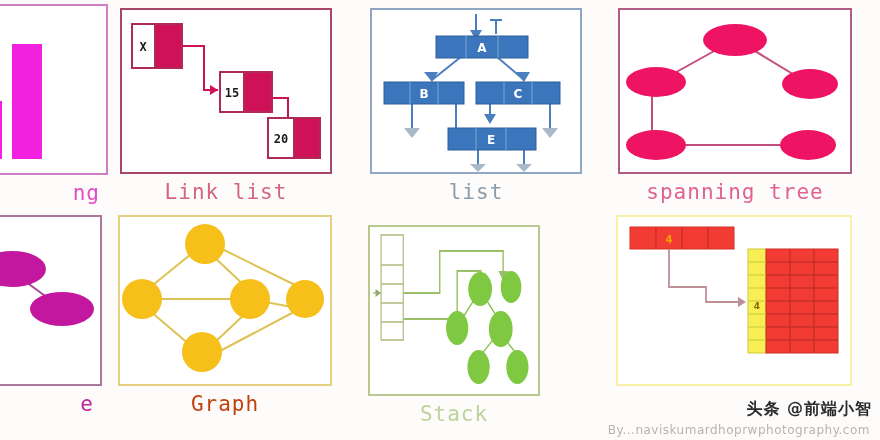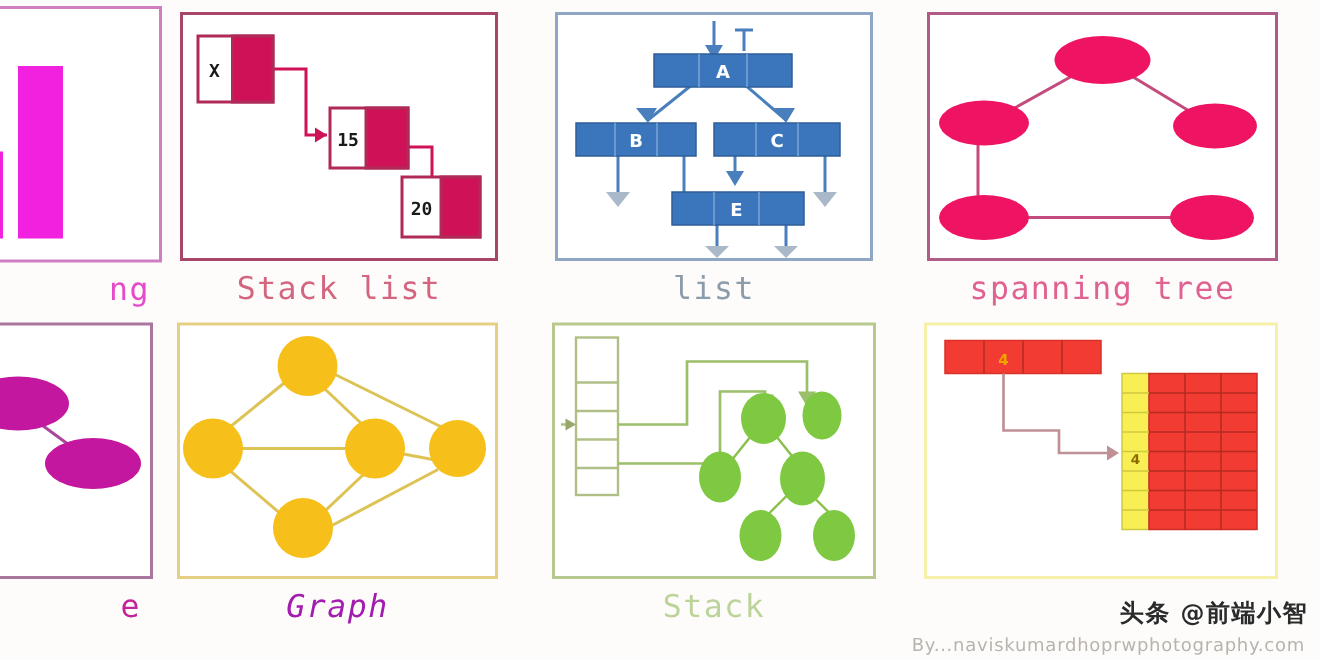--- a/index.html
+++ b/index.html
@@ -74,21 +74,21 @@
             <text x="110" y="87" font-family="DejaVu Sans Mono,monospace" font-size="12" font-weight="bold" fill="#1a1a1a" text-anchor="middle">15</text>
           </g>
           <g>
             <rect x="146" y="108" width="52" height="40" fill="#ffffff" stroke="#b02a58" stroke-width="2"></rect>
             <rect x="172" y="108" width="26" height="40" fill="#cf1258" stroke="#b02a58" stroke-width="2"></rect>
             <text x="159" y="133" font-family="DejaVu Sans Mono,monospace" font-size="12" font-weight="bold" fill="#1a1a1a" text-anchor="middle">20</text>
           </g>
         </svg>
       </div>
     </div>
-    <div class="caption" style="color:#d4657f;">Stack list</div>
+    <div class="caption" style="color:#d4657f;">Link list</div>
   </div>
 
   <div class="cell" style="left:370px;top:8px;width:212px;height:200px;">
     <div class="panel" style="border-color:#8fa7c4;">
       <div class="stage">
         <svg viewBox="0 0 208 162" preserveAspectRatio="none">
           <g stroke="#4a7fbe" stroke-width="2" fill="none">
             <line x1="104" y1="4" x2="104" y2="24"></line>
             <line x1="124" y1="10" x2="124" y2="24"></line>
             <line x1="118" y1="10" x2="130" y2="10"></line>
@@ -204,24 +204,24 @@
           <g fill="#f6bf1a">
             <circle cx="85" cy="27" r="20"></circle>
             <circle cx="22" cy="82" r="20"></circle>
             <circle cx="130" cy="82" r="20"></circle>
             <circle cx="185" cy="82" r="19"></circle>
             <circle cx="82" cy="135" r="20"></circle>
           </g>
         </svg>
       </div>
     </div>
-    <div class="caption" style="color:#a21caf;font-style:italic;">Graph</div>
-  </div>
-
-  <div class="cell" style="left:368px;top:215px;width:216px;height:205px;">
+    <div class="caption" style="color:#c2410c;">Graph</div>
+  </div>
+
+  <div class="cell" style="left:368px;top:225px;width:172px;height:205px;">
     <div class="panel" style="border-color:#b7c98e;">
       <div class="stage">
         <svg viewBox="0 0 212 167" preserveAspectRatio="none">
           <g stroke="#b0bf86" stroke-width="1.6" fill="none">
             <rect x="14" y="8" width="28" height="105"></rect>
             <line x1="14" y1="38" x2="42" y2="38"></line>
             <line x1="14" y1="57" x2="42" y2="57"></line>
             <line x1="14" y1="76" x2="42" y2="76"></line>
             <line x1="14" y1="95" x2="42" y2="95"></line>
             <line x1="4" y1="66" x2="12" y2="66"></line>

